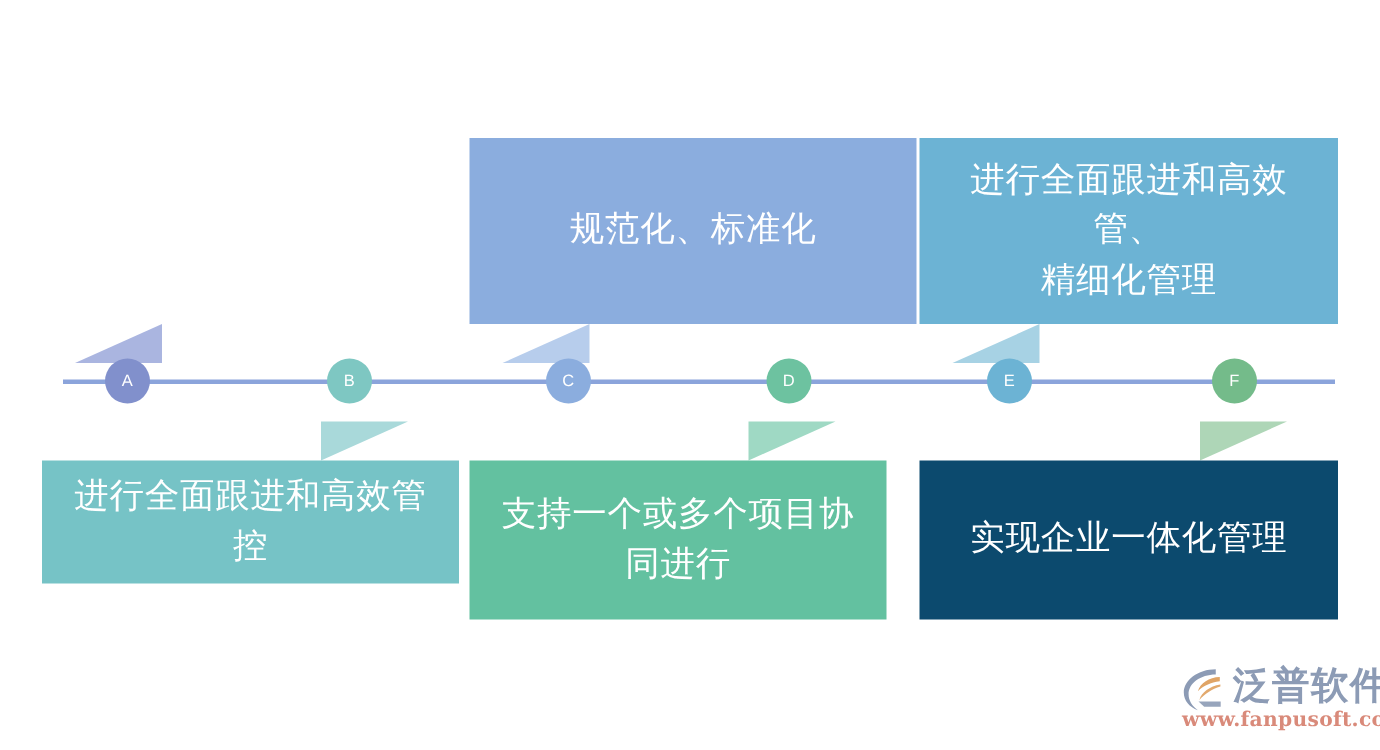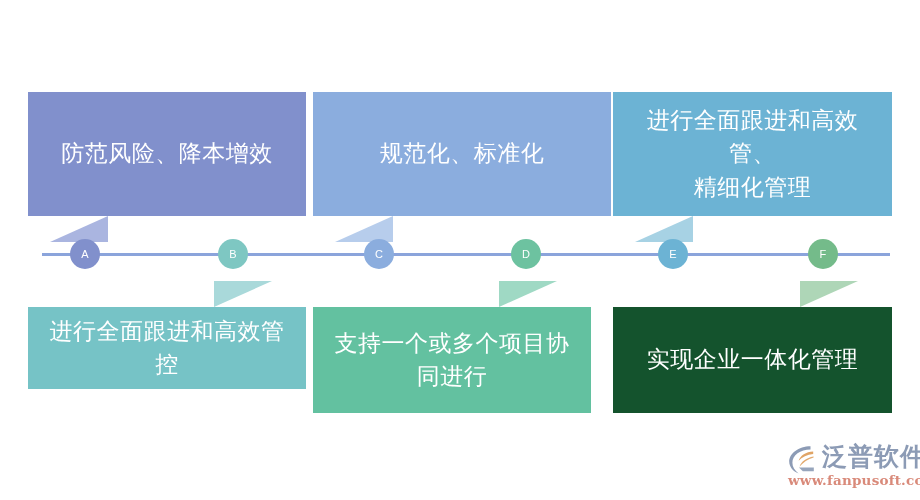--- a/index.html
+++ b/index.html
@@ -112,23 +112,20 @@
     color: #d98a7a;
     letter-spacing: 0.2px;
     white-space: nowrap;
   }
 </style>
 </head>
 <body>
 
 <div id="stage">
 
-  <div class="callout" id="callout-top-0" style="left: 28px; top: 92px; width: 278px; height: 124px; background: rgb(129, 144, 204);">
-    <span class="callout-label">防范风险、降本增效</span>
-  </div>
   <div class="tail" id="tail-top-0" style="left: 50px; top: 216px; border-style: solid; border-width: 0px 0px 26px 58px; border-color: transparent transparent rgb(170, 181, 224);"></div>
 
   <div class="callout" id="callout-top-1" style="left: 313px; top: 92px; width: 298px; height: 124px; background: rgb(139, 173, 222);">
     <span class="callout-label">规范化、标准化</span>
   </div>
   <div class="tail" id="tail-top-1" style="left: 335px; top: 216px; border-style: solid; border-width: 0px 0px 26px 58px; border-color: transparent transparent rgb(183, 205, 236);"></div>
 
   <div class="callout" id="callout-top-2" style="left: 613px; top: 92px; width: 279px; height: 124px; background: rgb(108, 179, 212);">
     <span class="callout-label">进行全面跟进和高效管、
 精细化管理</span>
@@ -162,21 +159,21 @@
 控</span>
   </div>
 
   <div class="tail" id="tail-bot-1" style="left: 499px; top: 281px; border-style: solid; border-width: 26px 58px 0px 0px; border-color: rgb(159, 217, 196) transparent transparent;"></div>
   <div class="callout" id="callout-bot-1" style="left: 313px; top: 307px; width: 278px; height: 106px; background: rgb(99, 193, 160);">
     <span class="callout-label">支持一个或多个项目协
 同进行</span>
   </div>
 
   <div class="tail" id="tail-bot-2" style="left: 800px; top: 281px; border-style: solid; border-width: 26px 58px 0px 0px; border-color: rgb(174, 214, 183) transparent transparent;"></div>
-  <div class="callout" id="callout-bot-2" style="left: 613px; top: 307px; width: 279px; height: 106px; background: #14532d;">
+  <div class="callout" id="callout-bot-2" style="left: 613px; top: 307px; width: 279px; height: 106px; background: #0c4a6e;">
     <span class="callout-label">实现企业一体化管理</span>
   </div>
 
   <div id="logo">
     <div id="logo-mark">
       <svg width="34" height="34" viewBox="0 0 34 34" xmlns="http://www.w3.org/2000/svg">
         <path d="M24.5 3.2 C12.5 3.2 3.2 10.6 3.2 18.6 C3.2 24.0 7.0 28.4 12.6 30.5
                  C8.6 27.6 6.4 23.8 6.4 19.8 C6.4 12.5 14.2 6.6 24.5 6.6 Z" fill="#8c9bb5"></path>
         <path d="M27.2 8.4 C20.0 8.6 14.2 12.4 12.6 17.8 C16.0 14.2 21.2 11.8 27.2 11.1 Z" fill="#e0a465"></path>
         <path d="M27.6 13.4 C20.4 14.6 15.0 18.6 13.6 23.6 C17.0 19.6 22.0 16.2 27.6 14.6 Z" fill="#e0a465" opacity="0.95"></path>

